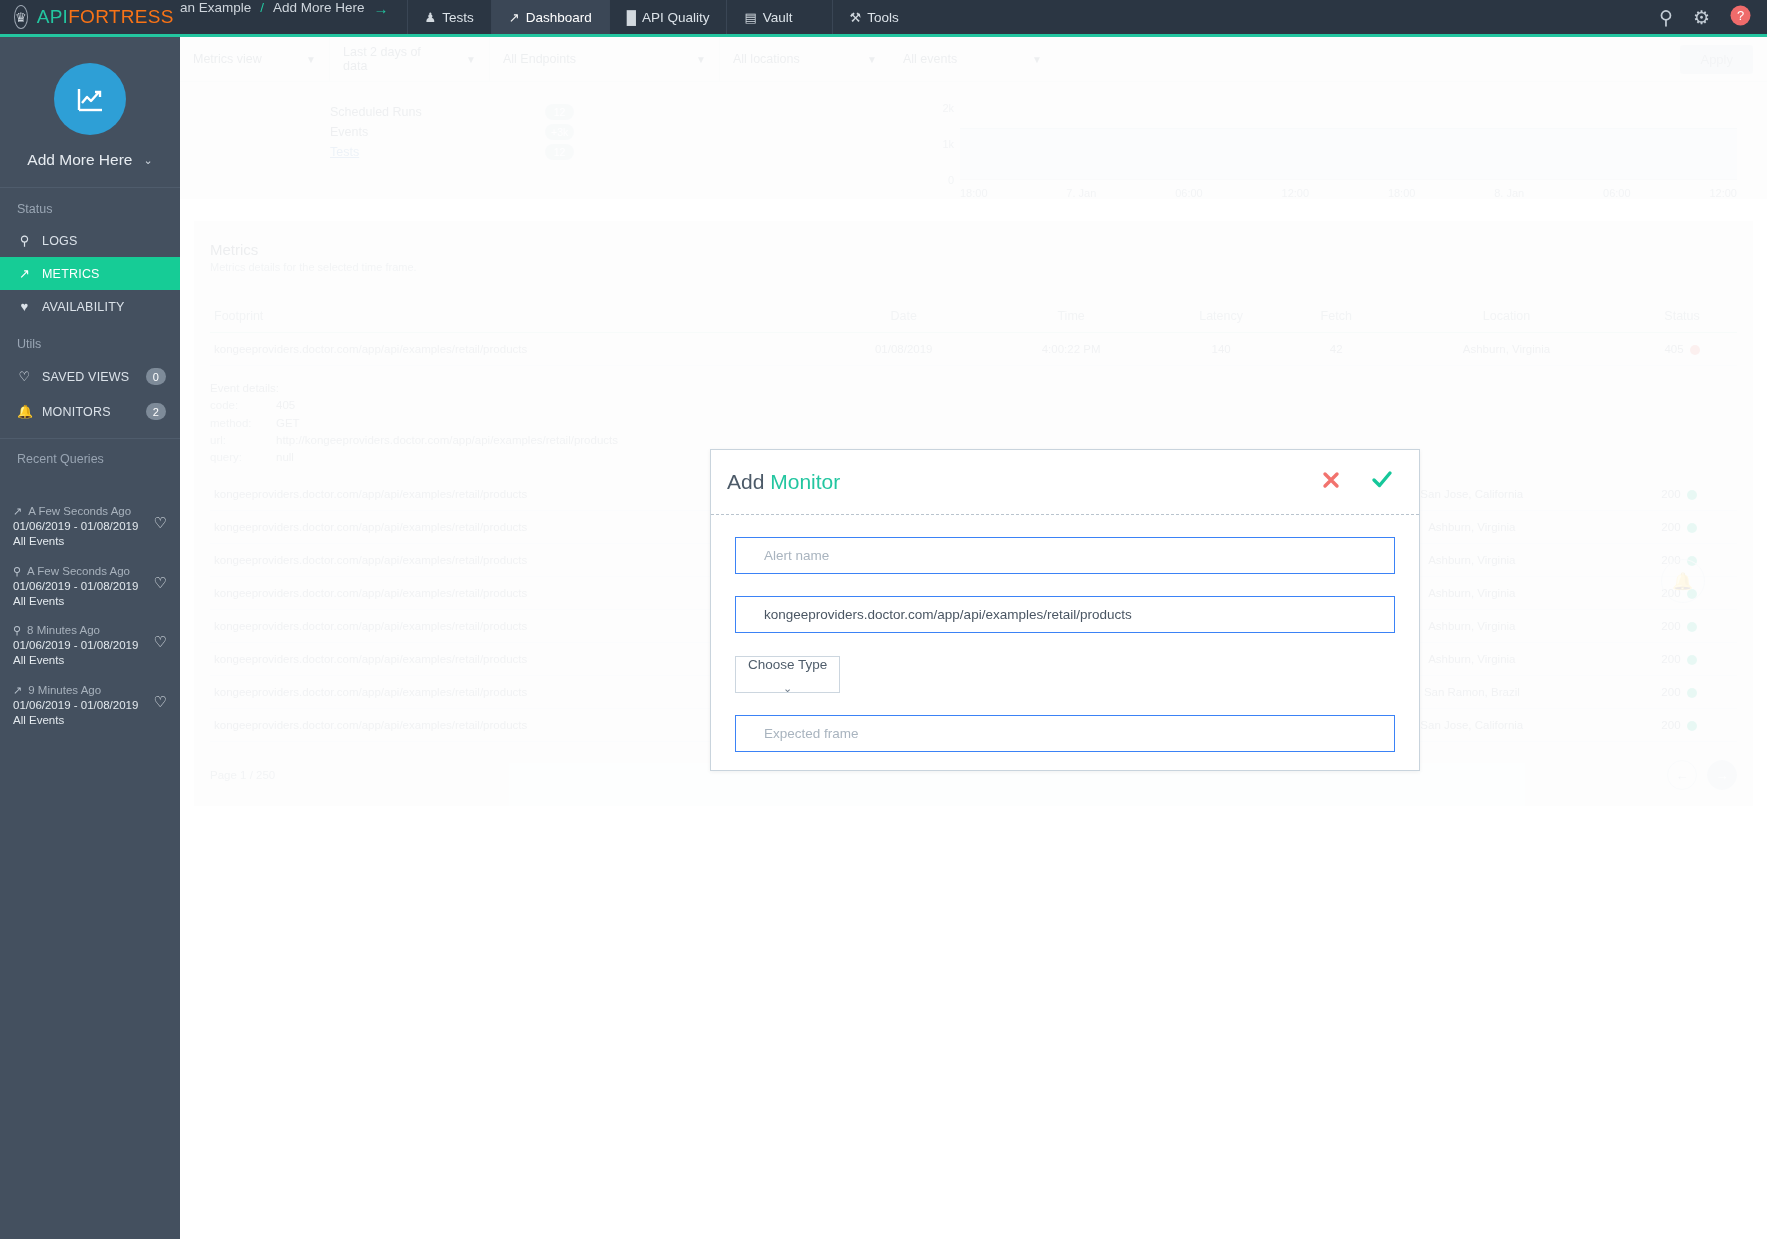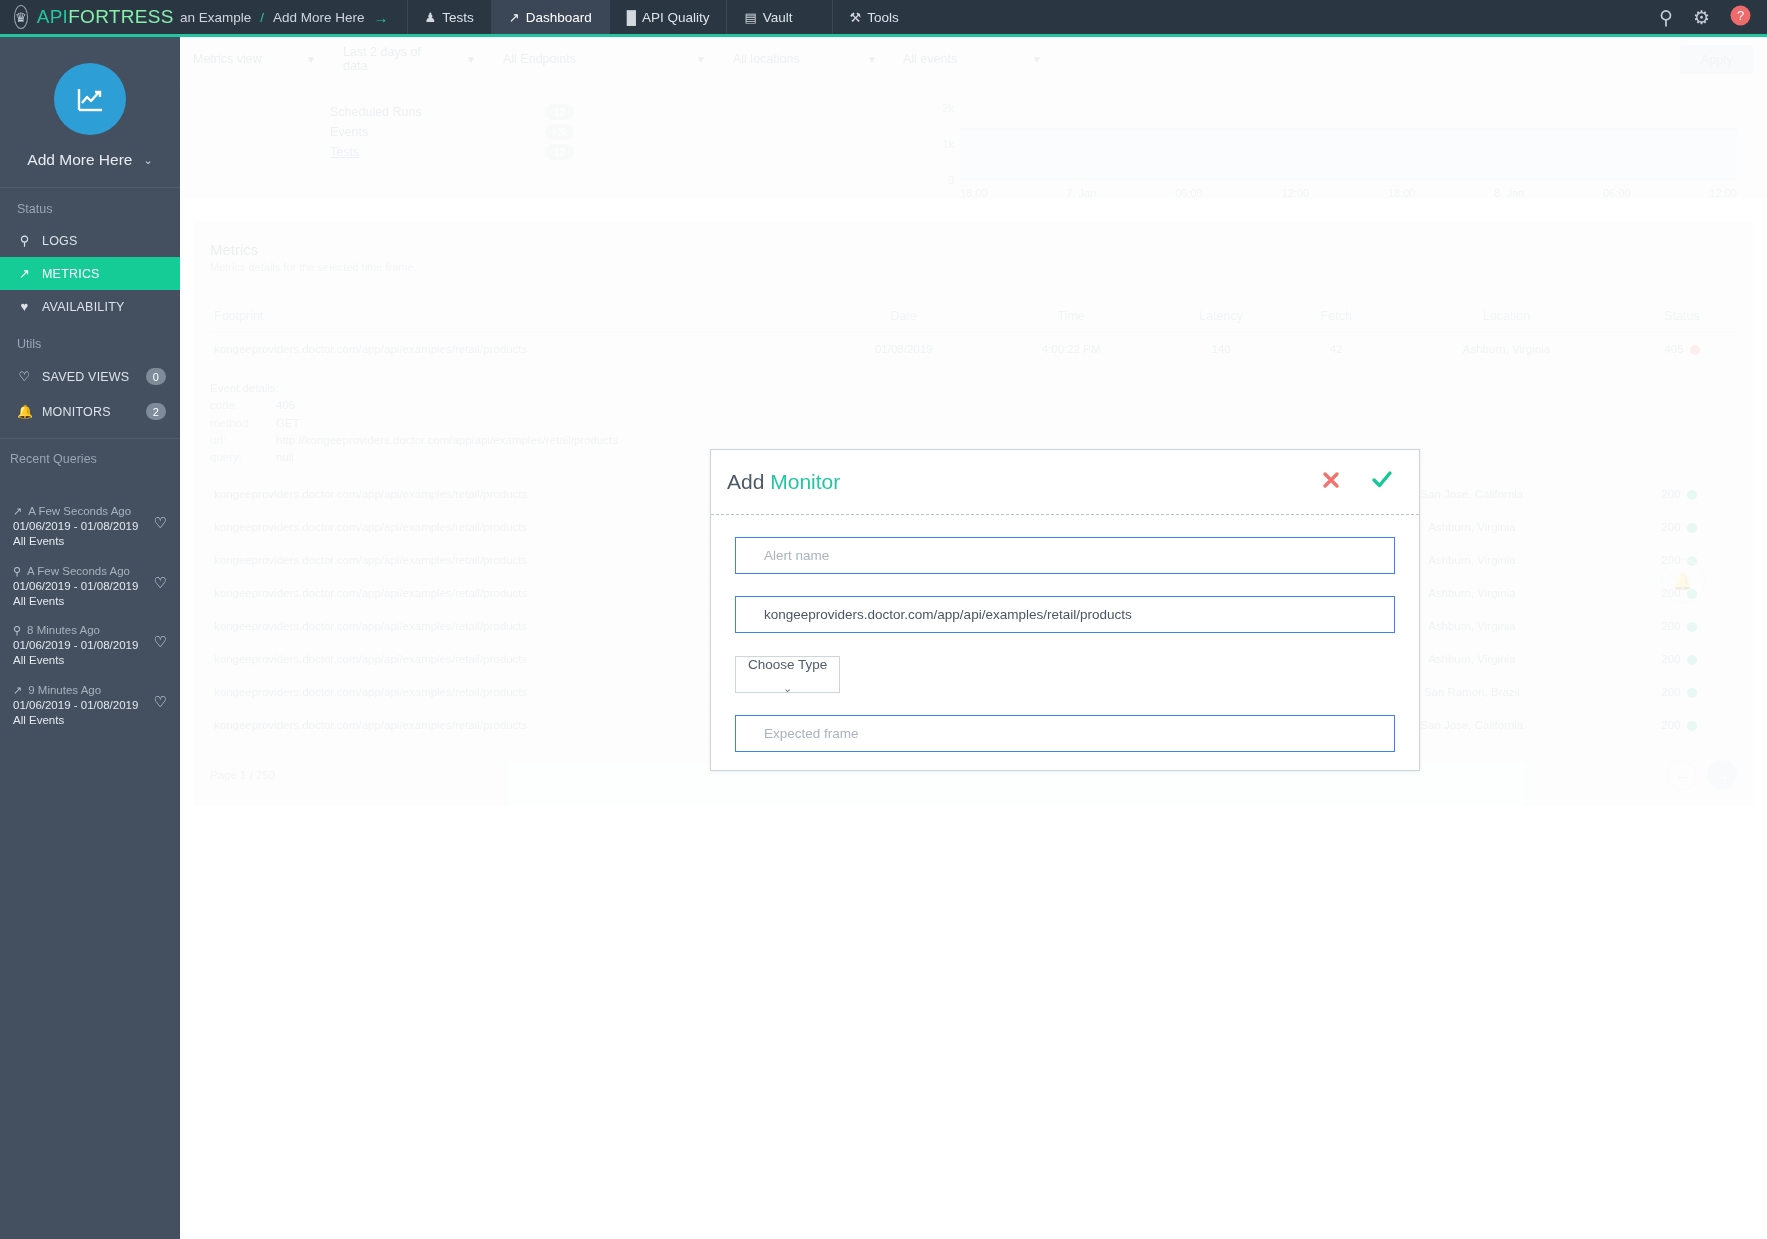--- a/index.html
+++ b/index.html
@@ -22,24 +22,24 @@
     padding: 0 16px 0 14px; width: 180px; flex: none;
   }
   .brand-mark {
     width: 24px; height: 24px; border-radius: 50%;
     border: 1.5px solid #9aa4b0; display: flex;
     align-items: center; justify-content: center;
     color: #c8d0d8; font-size: 13px; line-height: 1;
   }
   .brand-text { font-size: 19px; letter-spacing: .3px; white-space: nowrap; }
   .brand-text .b1 { color: #23c6a0; font-weight: normal; }
-  .brand-text .b2 { color: #86efac; font-weight: 300; }
+  .brand-text .b2 { color: #f97316; font-weight: 300; }
 
   .crumbs {
-    display: flex; align-items: center; gap: 9px;
+    display: flex; gap: 9px;
     font-size: 13.5px; color: #cfd6dd; padding-right: 18px;
   }
   .crumbs .sep { color: #23c6a0; }
   .crumbs .arrow { color: #23c6a0; font-size: 15px; }
   .crumb-link { color: #cfd6dd; }
 
   .navtabs { display: flex; align-items: stretch; }
   .navtab {
     display: flex; align-items: center; gap: 6px;
     padding: 0 17px; font-size: 13.5px; color: #dbe2e8;
@@ -87,21 +87,21 @@
   .side-item.active { background: #16cc96; color: #ffffff; }
   .side-item .ic { width: 15px; font-size: 13px; text-align: center; }
   .side-item .badge {
     margin-left: auto; background: #7e8b99; color: #ffffff;
     border-radius: 9px; min-width: 20px; height: 17px;
     font-size: 11px; display: flex; align-items: center;
     justify-content: center; padding: 0 5px;
   }
   .side-divider { height: 1px; background: #4f5c6c; margin: 9px 0 0; }
 
-  .rq-head { padding: 13px 0 6px 10px; font-size: 12.5px; color: #98a4b2; }
+  .rq-head { padding: 13px 0 6px 17px; font-size: 12.5px; color: #98a4b2; }
   .rq-item {
     display: flex; align-items: flex-start;
     padding: 7px 13px 7px 13px; gap: 6px;
   }
   .rq-body { flex: 1; line-height: 1.32; }
   .rq-when { font-size: 11.5px; color: #a8b2bd; display: flex; align-items: center; gap: 6px; }
   .rq-when .ic { font-size: 11px; color: #b8c2cd; }
   .rq-range { font-size: 11.5px; color: #e3e9ee; }
   .rq-ev { font-size: 11.5px; color: #e3e9ee; }
   .rq-heart { color: #e6ecf1; font-size: 15px; padding-top: 10px; }

